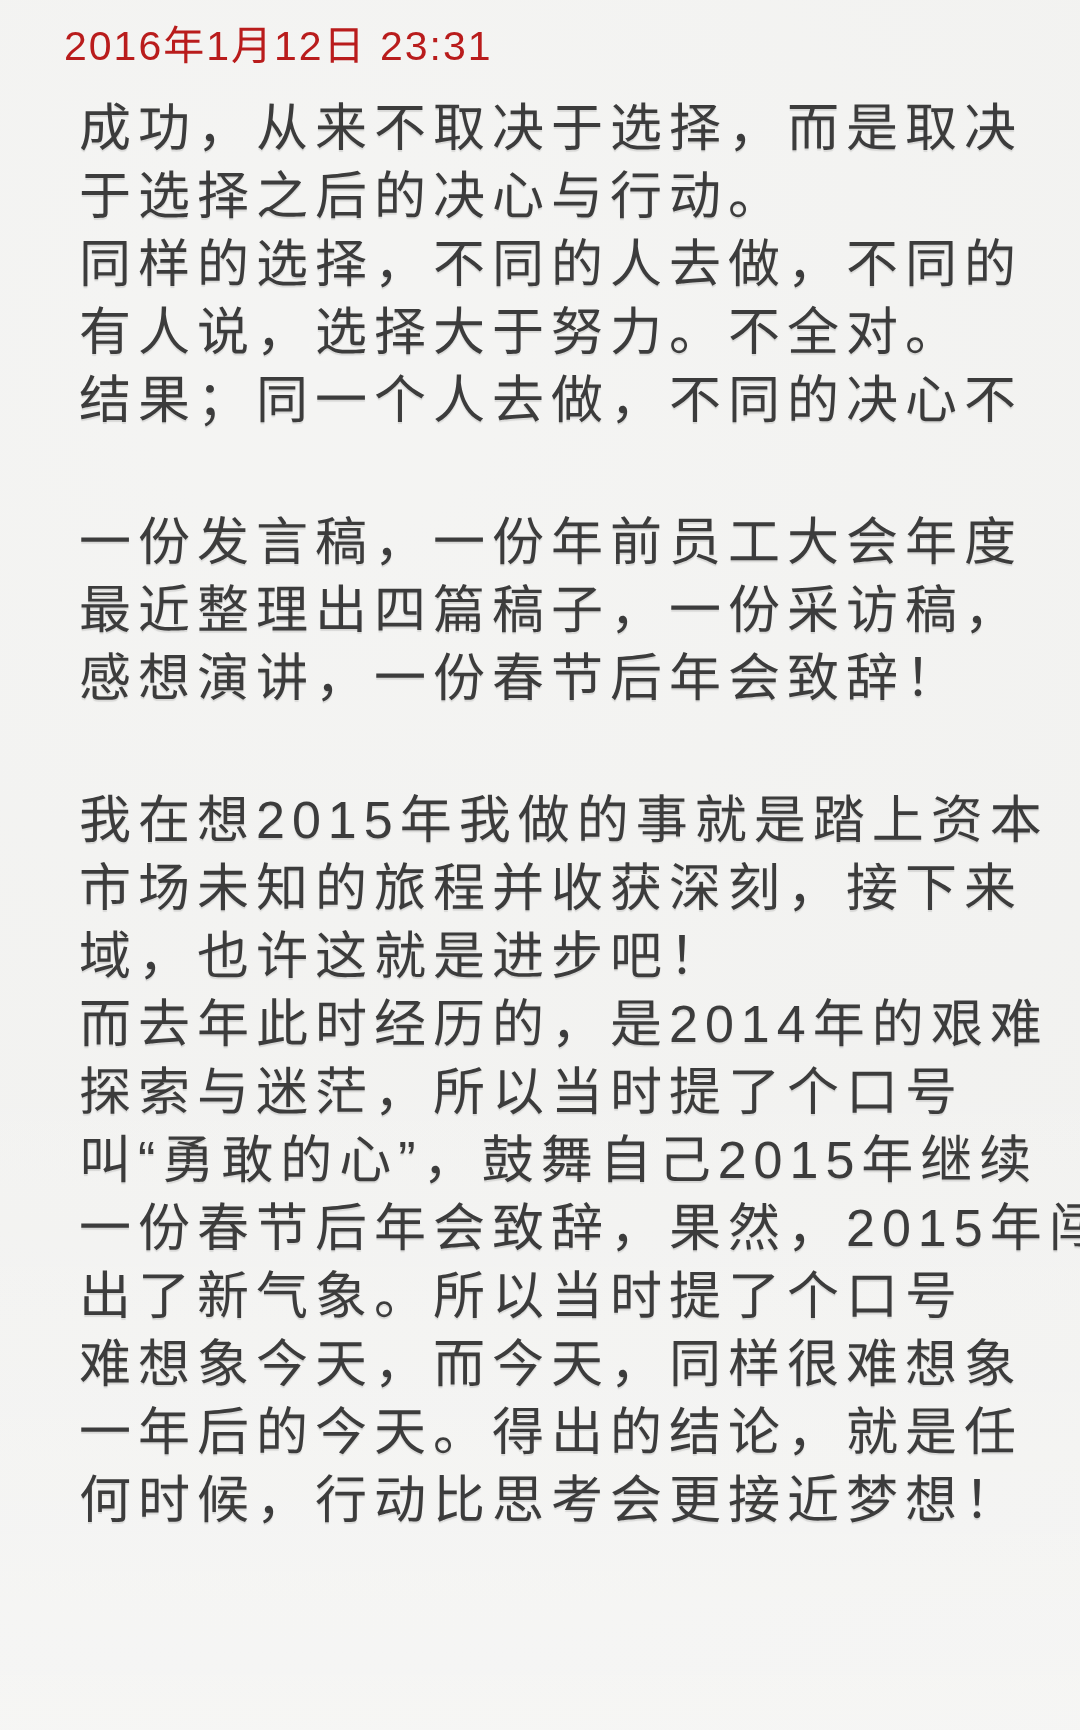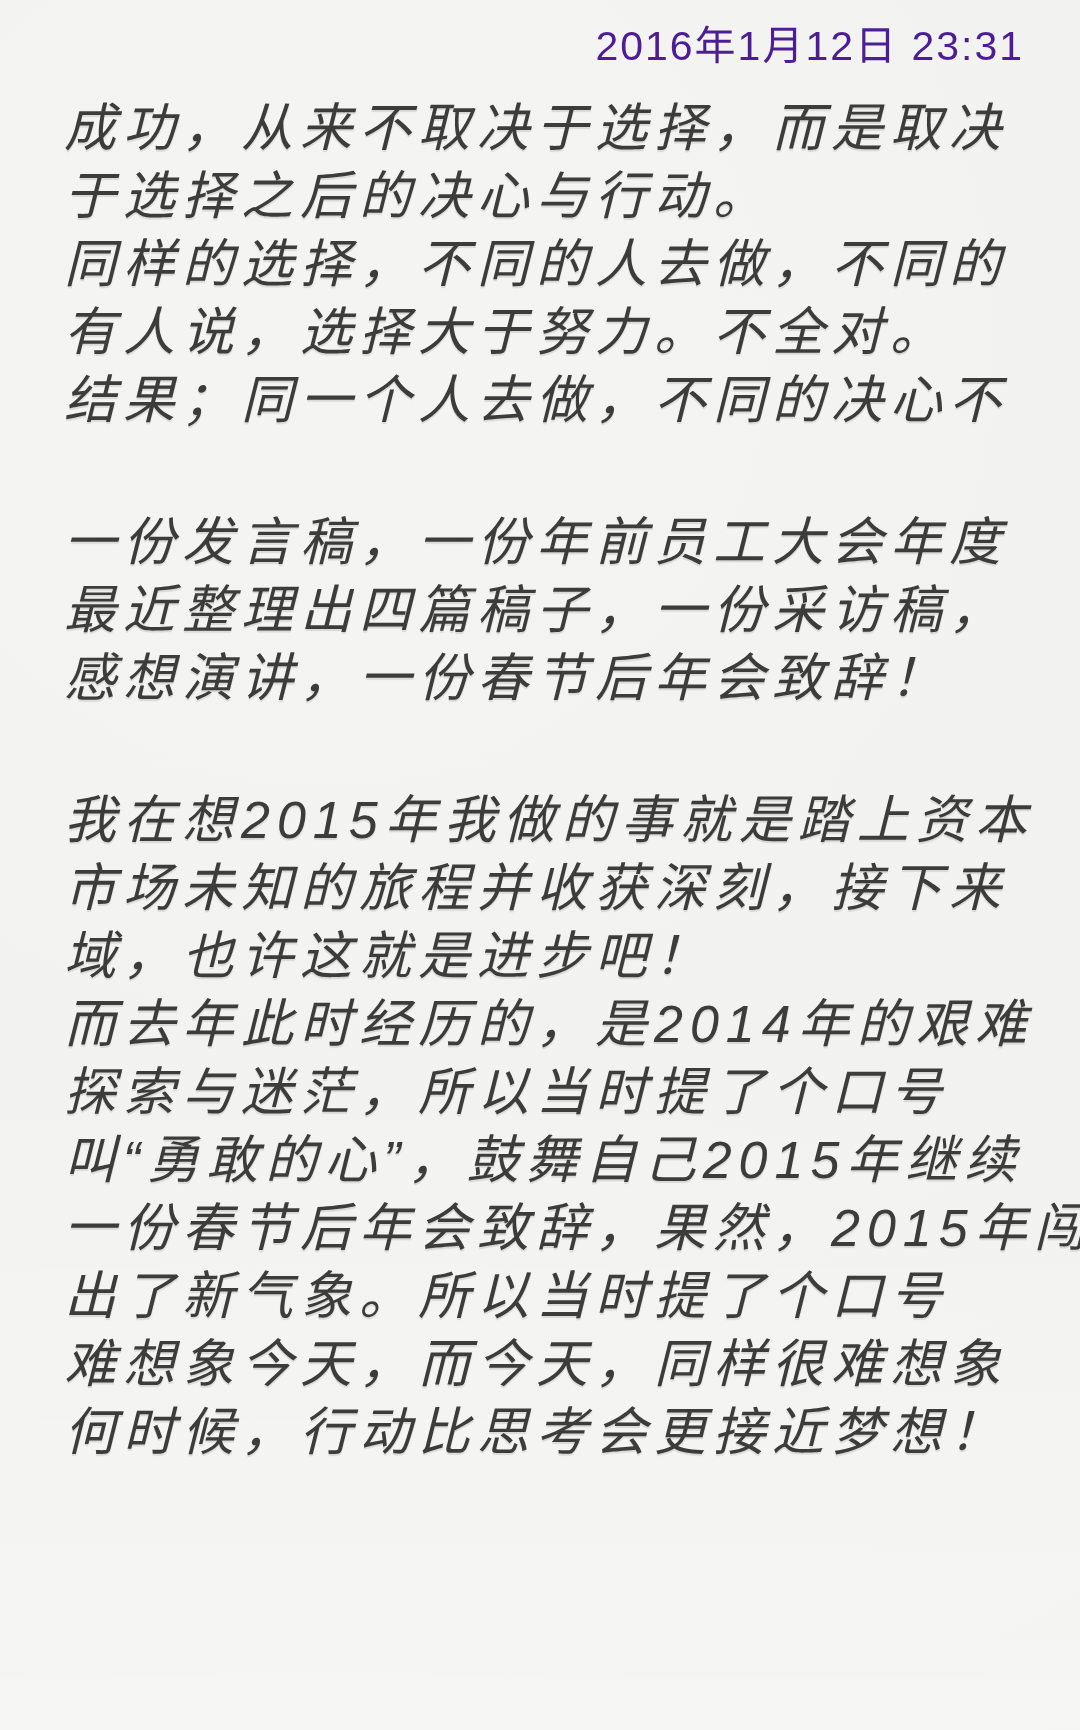--- a/index.html
+++ b/index.html
@@ -16,32 +16,32 @@
     font-family: "Liberation Sans", "DejaVu Sans", sans-serif;
     overflow: hidden;
   }
   .note-page {
     box-sizing: border-box;
     width: 1080px;
     height: 1730px;
     padding: 22px 56px 0 64px;
   }
   .timestamp {
-    text-align: right;
-    color: #4c1d95;
+    text-align: left;
+    color: #b91c1c;
     font-size: 41px;
     line-height: 48px;
     letter-spacing: 2px;
     margin-bottom: 24px;
     font-weight: 400;
   }
   .note-body {
     color: #3c3c3c;
   }
-  .paragraph { margin: 0; font-style: italic; }
+  .paragraph { margin: 15px; }
   .paragraph + .paragraph { margin-top: 74px; }
   .line {
     font-size: 52px;
     line-height: 68px;
     letter-spacing: 7px;
     white-space: nowrap;
     font-weight: 400;
     text-shadow: 0 2px 1px rgba(60,60,60,0.14);
   }
 </style>
@@ -66,16 +66,17 @@
       <div class="paragraph">
         <div class="line">我在想2015年我做的事就是踏上资本</div>
         <div class="line">市场未知的旅程并收获深刻，接下来</div>
         <div class="line">域，也许这就是进步吧！</div>
         <div class="line">而去年此时经历的，是2014年的艰难</div>
         <div class="line">探索与迷茫，所以当时提了个口号</div>
         <div class="line">叫“勇敢的心”，鼓舞自己2015年继续</div>
         <div class="line">一份春节后年会致辞，果然，2015年闯</div>
         <div class="line">出了新气象。所以当时提了个口号</div>
         <div class="line">难想象今天，而今天，同样很难想象</div>
+        <div class="line">一年后的今天。得出的结论，就是任</div>
         <div class="line">何时候，行动比思考会更接近梦想！</div>
       </div>
     </div>
 </div>
 
 </body></html>

